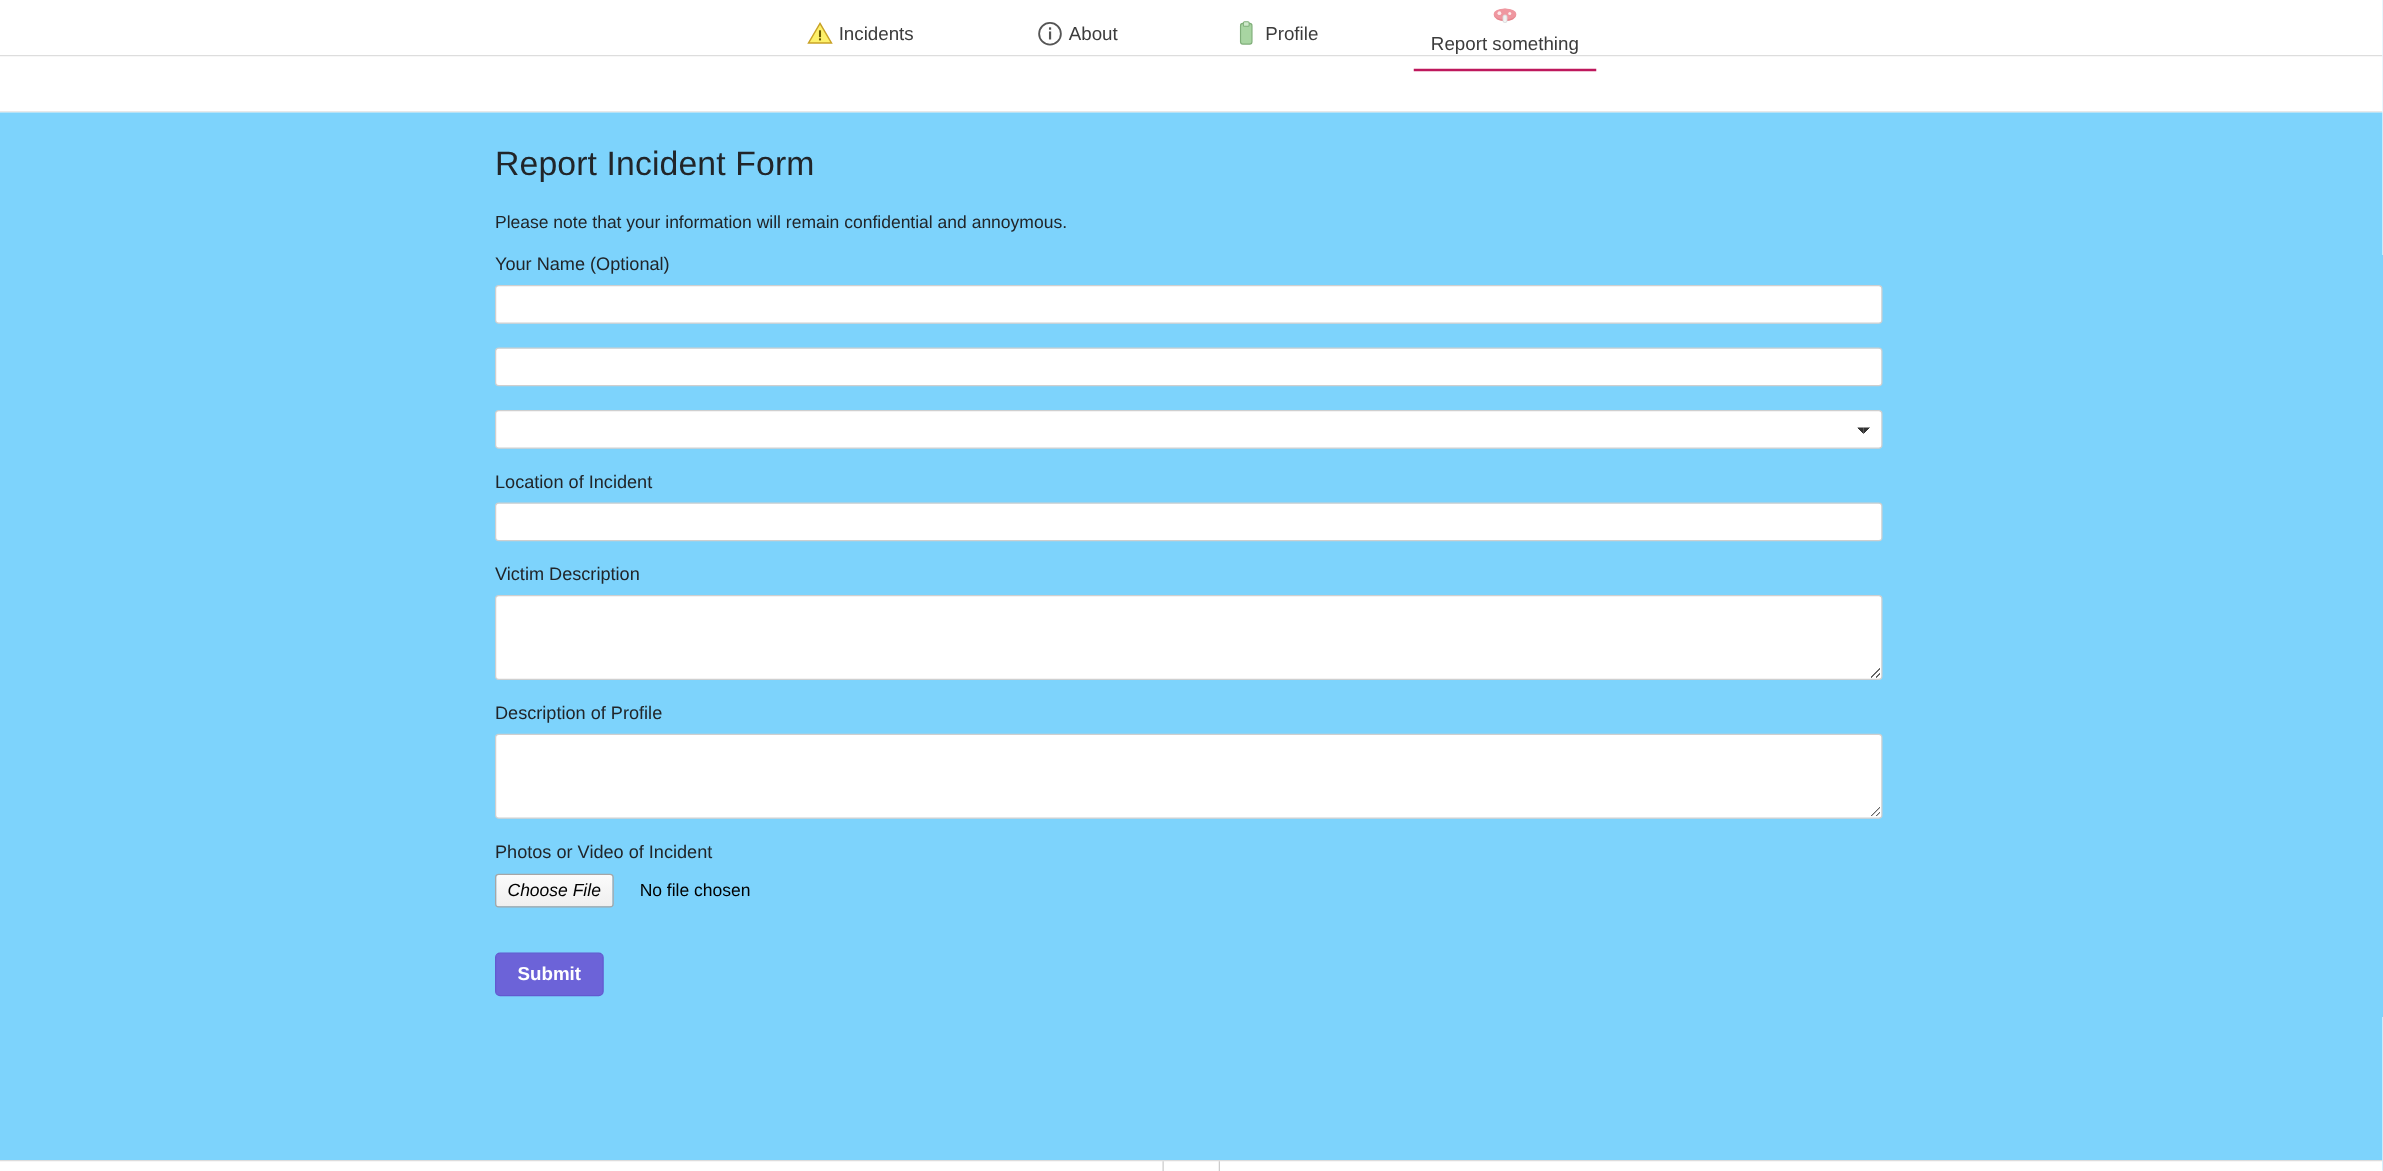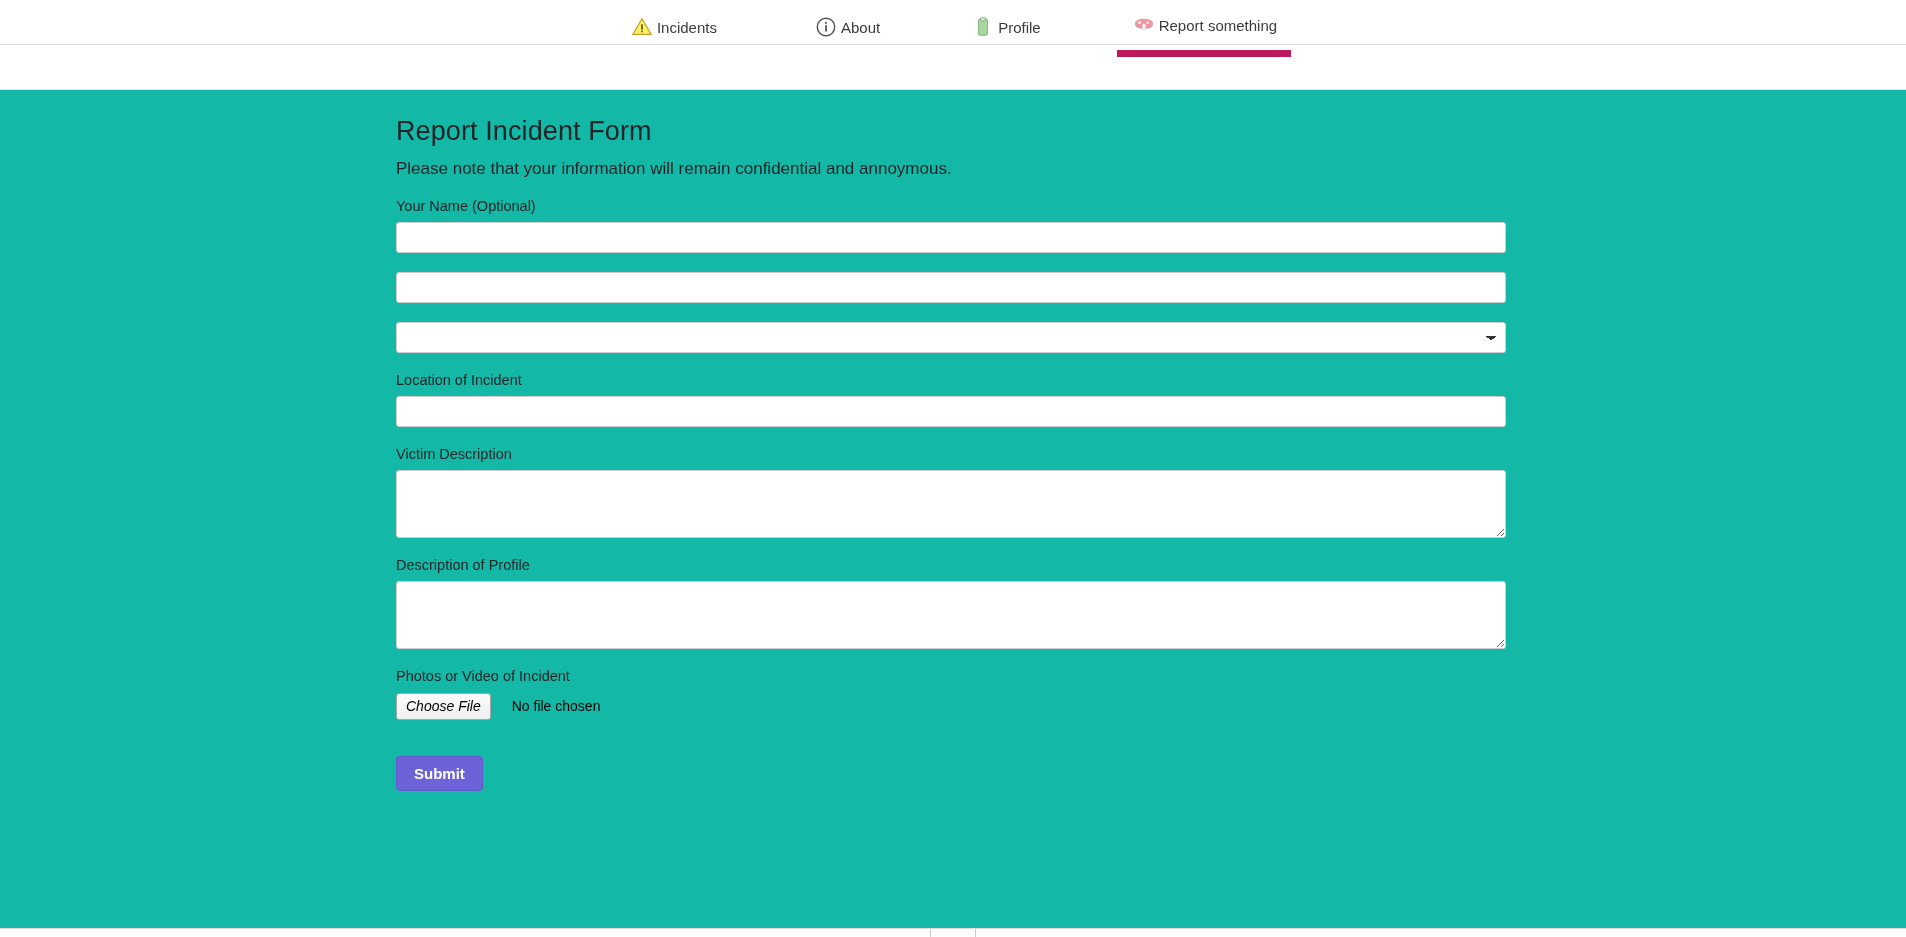--- a/index.html
+++ b/index.html
@@ -32,21 +32,22 @@
     gap: 2px;
     padding: 0 14px;
     height: 57px;
     font-size: 15px;
     color: #3c3c3c;
     cursor: pointer;
     border-bottom: 3px solid transparent;
     white-space: nowrap;
   }
   .nav-item.active {
-    border-bottom: 7px solid #be185d;
+    border-bottom: 2px solid #be185d;
+    flex-direction: column;
   }
   .nav-item .nav-label { line-height: 1; }
   .nav-icon {
     width: 26px; height: 26px;
     display: inline-flex;
     align-items: center;
     justify-content: center;
     flex: 0 0 auto;
   }
   .nav-gap-1 { width: 68px; }
@@ -55,42 +56,42 @@
 
   
   .white-band {
     height: 45px;
     background: #ffffff;
     border-bottom: 1px solid #e2e2e2;
   }
 
   
   .page-body {
-    background: #14b8a6;
+    background: #7dd3fc;
     height: 846px;
     position: relative;
   }
   .content {
     position: absolute;
     left: 396px;
     top: 0;
     width: 1120px;
   }
   h1.form-title {
     font-size: 27px;
     font-weight: 400;
     color: #212529;
     margin: 0;
     padding-top: 26px;
     letter-spacing: 0.1px;
   }
   .form-note {
-    font-size: 17px;
-    color: #212529;
-    margin-top: 12px;
+    font-size: 14px;
+    color: #212529;
+    margin-top: 22px;
   }
   .field { margin-top: 19px; }
   .field-label {
     font-size: 14.5px;
     color: #212529;
     margin-bottom: 8px;
     display: block;
   }
   input.text-input, select.select-input {
     display: block;

